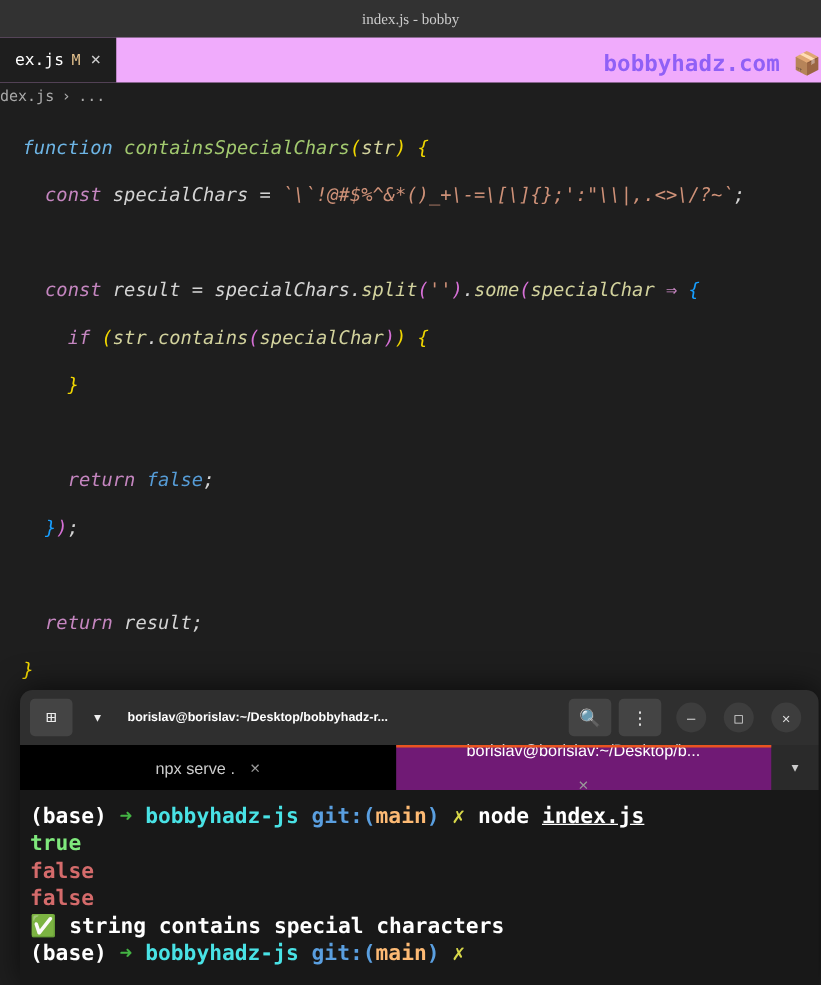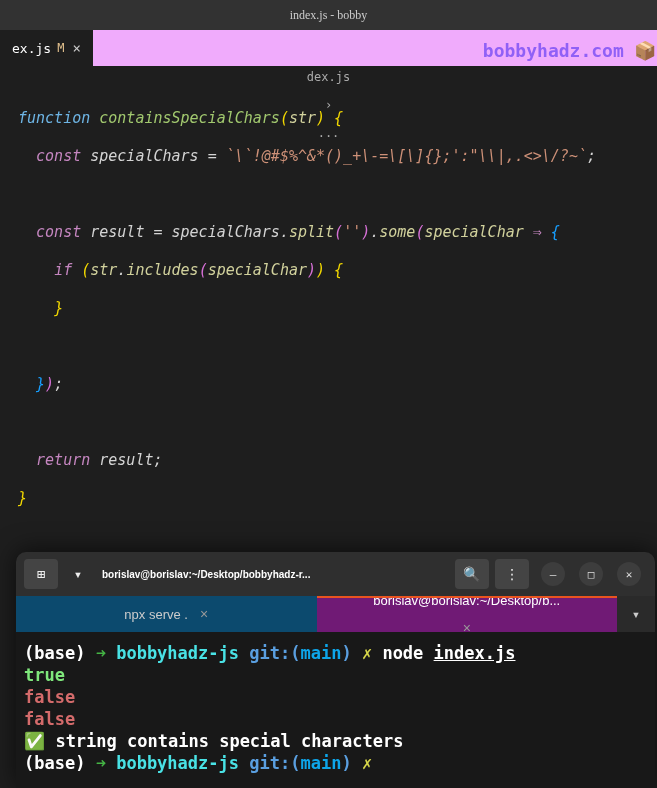--- a/index.html
+++ b/index.html
@@ -54,21 +54,20 @@
 }
 .breadcrumb {
   height: 22px;
   line-height: 22px;
   font-size: 12px;
   color: #aaa;
   padding-left: 0;
   display: flex;
   align-items: center;
   gap: 6px;
-  flex-direction: column;
 }
 .editor {
   padding: 2px 0 0 18px;
   font-size: 15px;
   line-height: 19px;
   white-space: pre;
   font-family: 'Consolas', 'Monaco', monospace;
   font-style: italic;
 }
 .editor span { font-style: italic; }
@@ -153,21 +152,21 @@
 .term-tab {
   flex: 1;
   display: flex;
   align-items: center;
   justify-content: center;
   gap: 12px;
   color: #ccc;
   font-size: 13px;
   font-family: -apple-system, sans-serif;
   position: relative;
-  background: #0c4a6e;
+  background: #000000;
 }
 .term-tab.active {
   background: #701a75;
   color: #fff;
   flex-direction: column;
 }
 .term-tab.active::after {
   content: '';
   position: absolute;
   top: 0;
@@ -189,21 +188,21 @@
   font-family: 'Consolas', 'Monaco', monospace;
   font-size: 17px;
   line-height: 22px;
   font-weight: bold;
   color: #fff;
 }
 .tb-base { color: #fff; }
 .tb-arrow { color: #44b344; }
 .tb-dir { color: #49e2e5; }
 .tb-git { color: #5a9fe0; }
-.tb-branch { color: #0ea5e9; }
+.tb-branch { color: #fdba74; }
 .tb-x { color: #d8d84a; }
 .tb-cmd { color: #fff; }
 .tb-uline { text-decoration: underline; }
 .tb-true { color: #7fe87c; }
 .tb-false { color: #d46b6b; }
 </style>
 </head>
 <body>
 
 <div class="title-bar">
@@ -224,23 +223,24 @@
   <span>dex.js</span>
   <span>›</span>
   <span>...</span>
 </div>
 
 <div class="editor">
 <div><span class="kw-fn">function</span> <span class="fname">containsSpecialChars</span><span class="paren-y">(</span><span class="param">str</span><span class="paren-y">)</span> <span class="paren-y">{</span></div>
 <div>  <span class="kw-const">const</span> <span class="varname">specialChars</span> <span class="op">=</span> <span class="str">`\`!@#$%^&amp;*()_+\-=\[\]{};':"\\|,.&lt;&gt;\/?~`</span><span class="punct">;</span></div>
 <div> </div>
 <div>  <span class="kw-const">const</span> <span class="varname">result</span> <span class="op">=</span> <span class="varname">specialChars</span><span class="punct">.</span><span class="method">split</span><span class="paren-p">(</span><span class="str">''</span><span class="paren-p">)</span><span class="punct">.</span><span class="method">some</span><span class="paren-p">(</span><span class="param">specialChar</span> <span class="kw-const">⇒</span> <span class="paren-b">{</span></div>
-<div>    <span class="kw-if">if</span> <span class="paren-y">(</span><span class="param">str</span><span class="punct">.</span><span class="method">includes</span><span class="paren-p">(</span><span class="param">specialChar</span><span class="paren-p">)</span><span class="paren-y">)</span> <span class="paren-y">{</span></div>
+<div>    <span class="kw-if">if</span> <span class="paren-y">(</span><span class="param">str</span><span class="punct">.</span><span class="method">contains</span><span class="paren-p">(</span><span class="param">specialChar</span><span class="paren-p">)</span><span class="paren-y">)</span> <span class="paren-y">{</span></div>
 <div>    <span class="paren-y">}</span></div>
 <div> </div>
+<div>    <span class="kw-ret">return</span> <span class="bool">false</span><span class="punct">;</span></div>
 <div>  <span class="paren-b">}</span><span class="paren-p">)</span><span class="punct">;</span></div>
 <div> </div>
 <div>  <span class="kw-ret">return</span> <span class="varname">result</span><span class="punct">;</span></div>
 <div><span class="paren-y">}</span></div>
 <div> </div>
 <div><span class="varname">console</span><span class="punct">.</span><span class="method">log</span><span class="paren-y">(</span><span class="call">containsSpecialChars</span><span class="paren-p">(</span><span class="str">'hello!'</span><span class="paren-p">)</span><span class="paren-y">)</span><span class="punct">;</span> <span class="comment">// 👉️ true</span></div>
 <div><span class="varname">console</span><span class="punct">.</span><span class="method">log</span><span class="paren-y">(</span><span class="call">containsSpecialChars</span><span class="paren-p">(</span><span class="str">'abc'</span><span class="paren-p">)</span><span class="paren-y">)</span><span class="punct">;</span> <span class="comment">// 👉️ false</span></div>
 <div><span class="varname">console</span><span class="punct">.</span><span class="method">log</span><span class="paren-y">(</span><span class="call">containsSpecialChars</span><span class="paren-p">(</span><span class="str">'one two'</span><span class="paren-p">)</span><span class="paren-y">)</span><span class="punct">;</span> <span class="comment">// 👉️ false</span></div>
 <div> </div>
 

